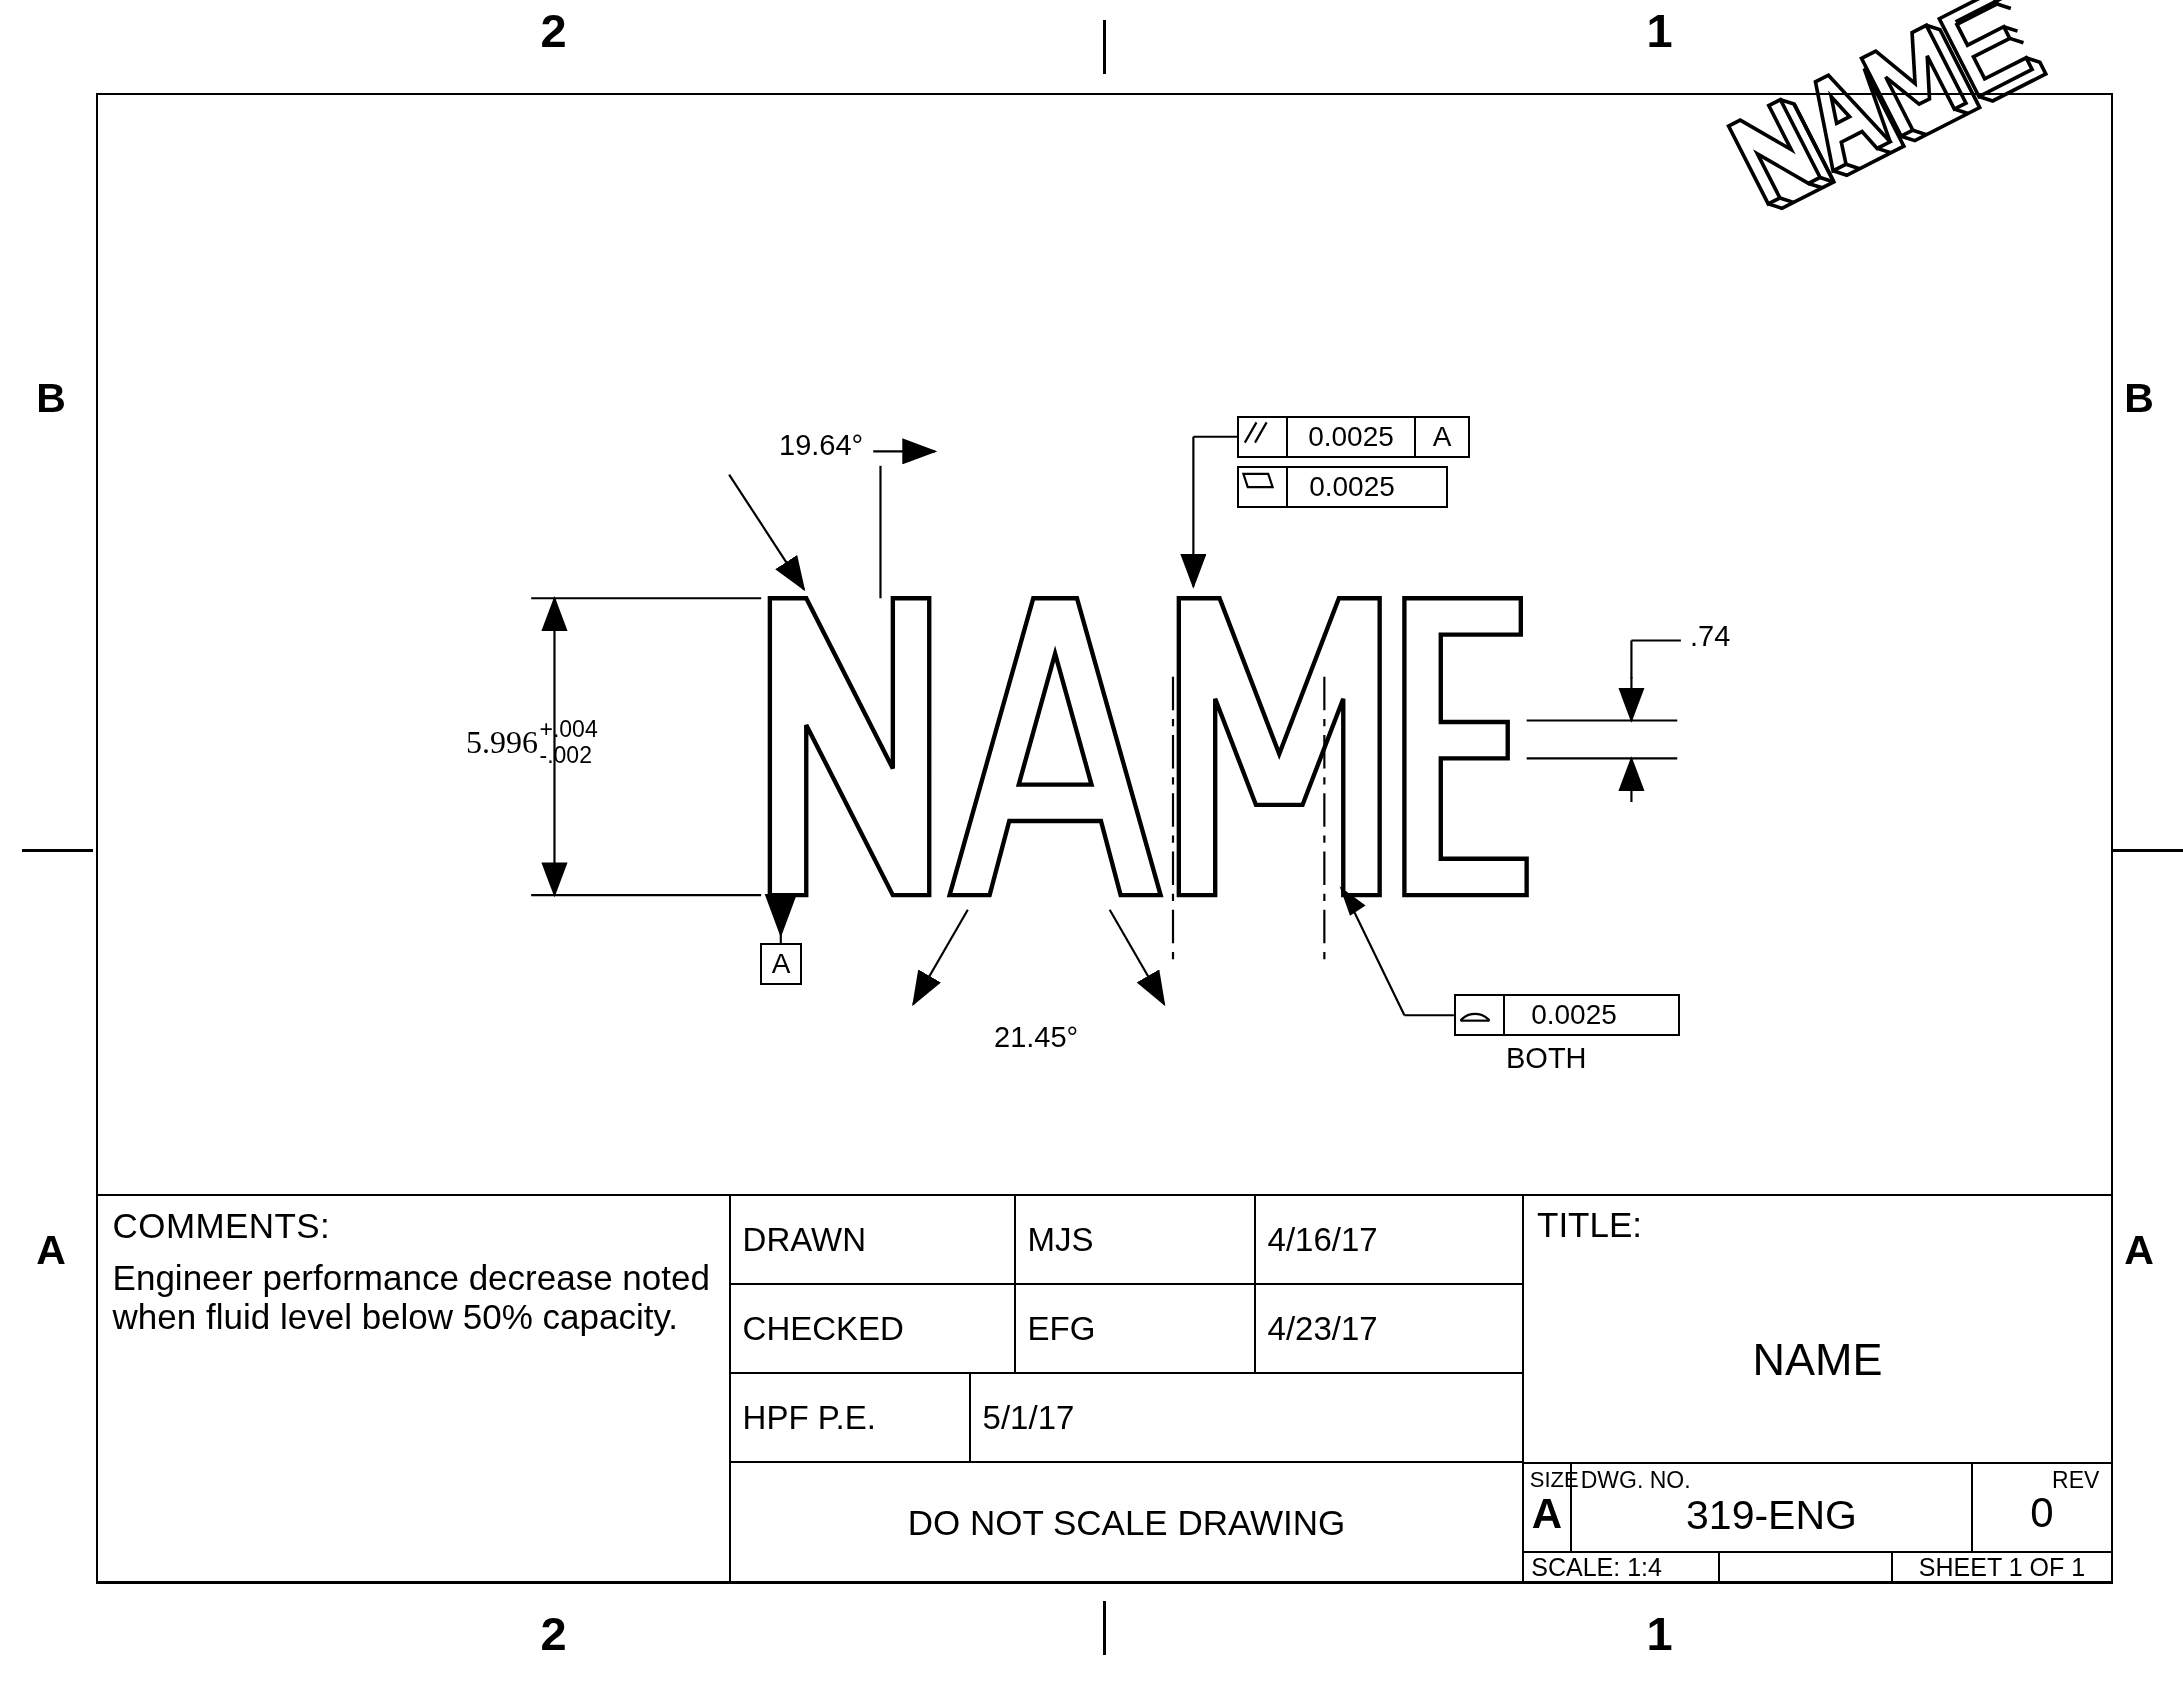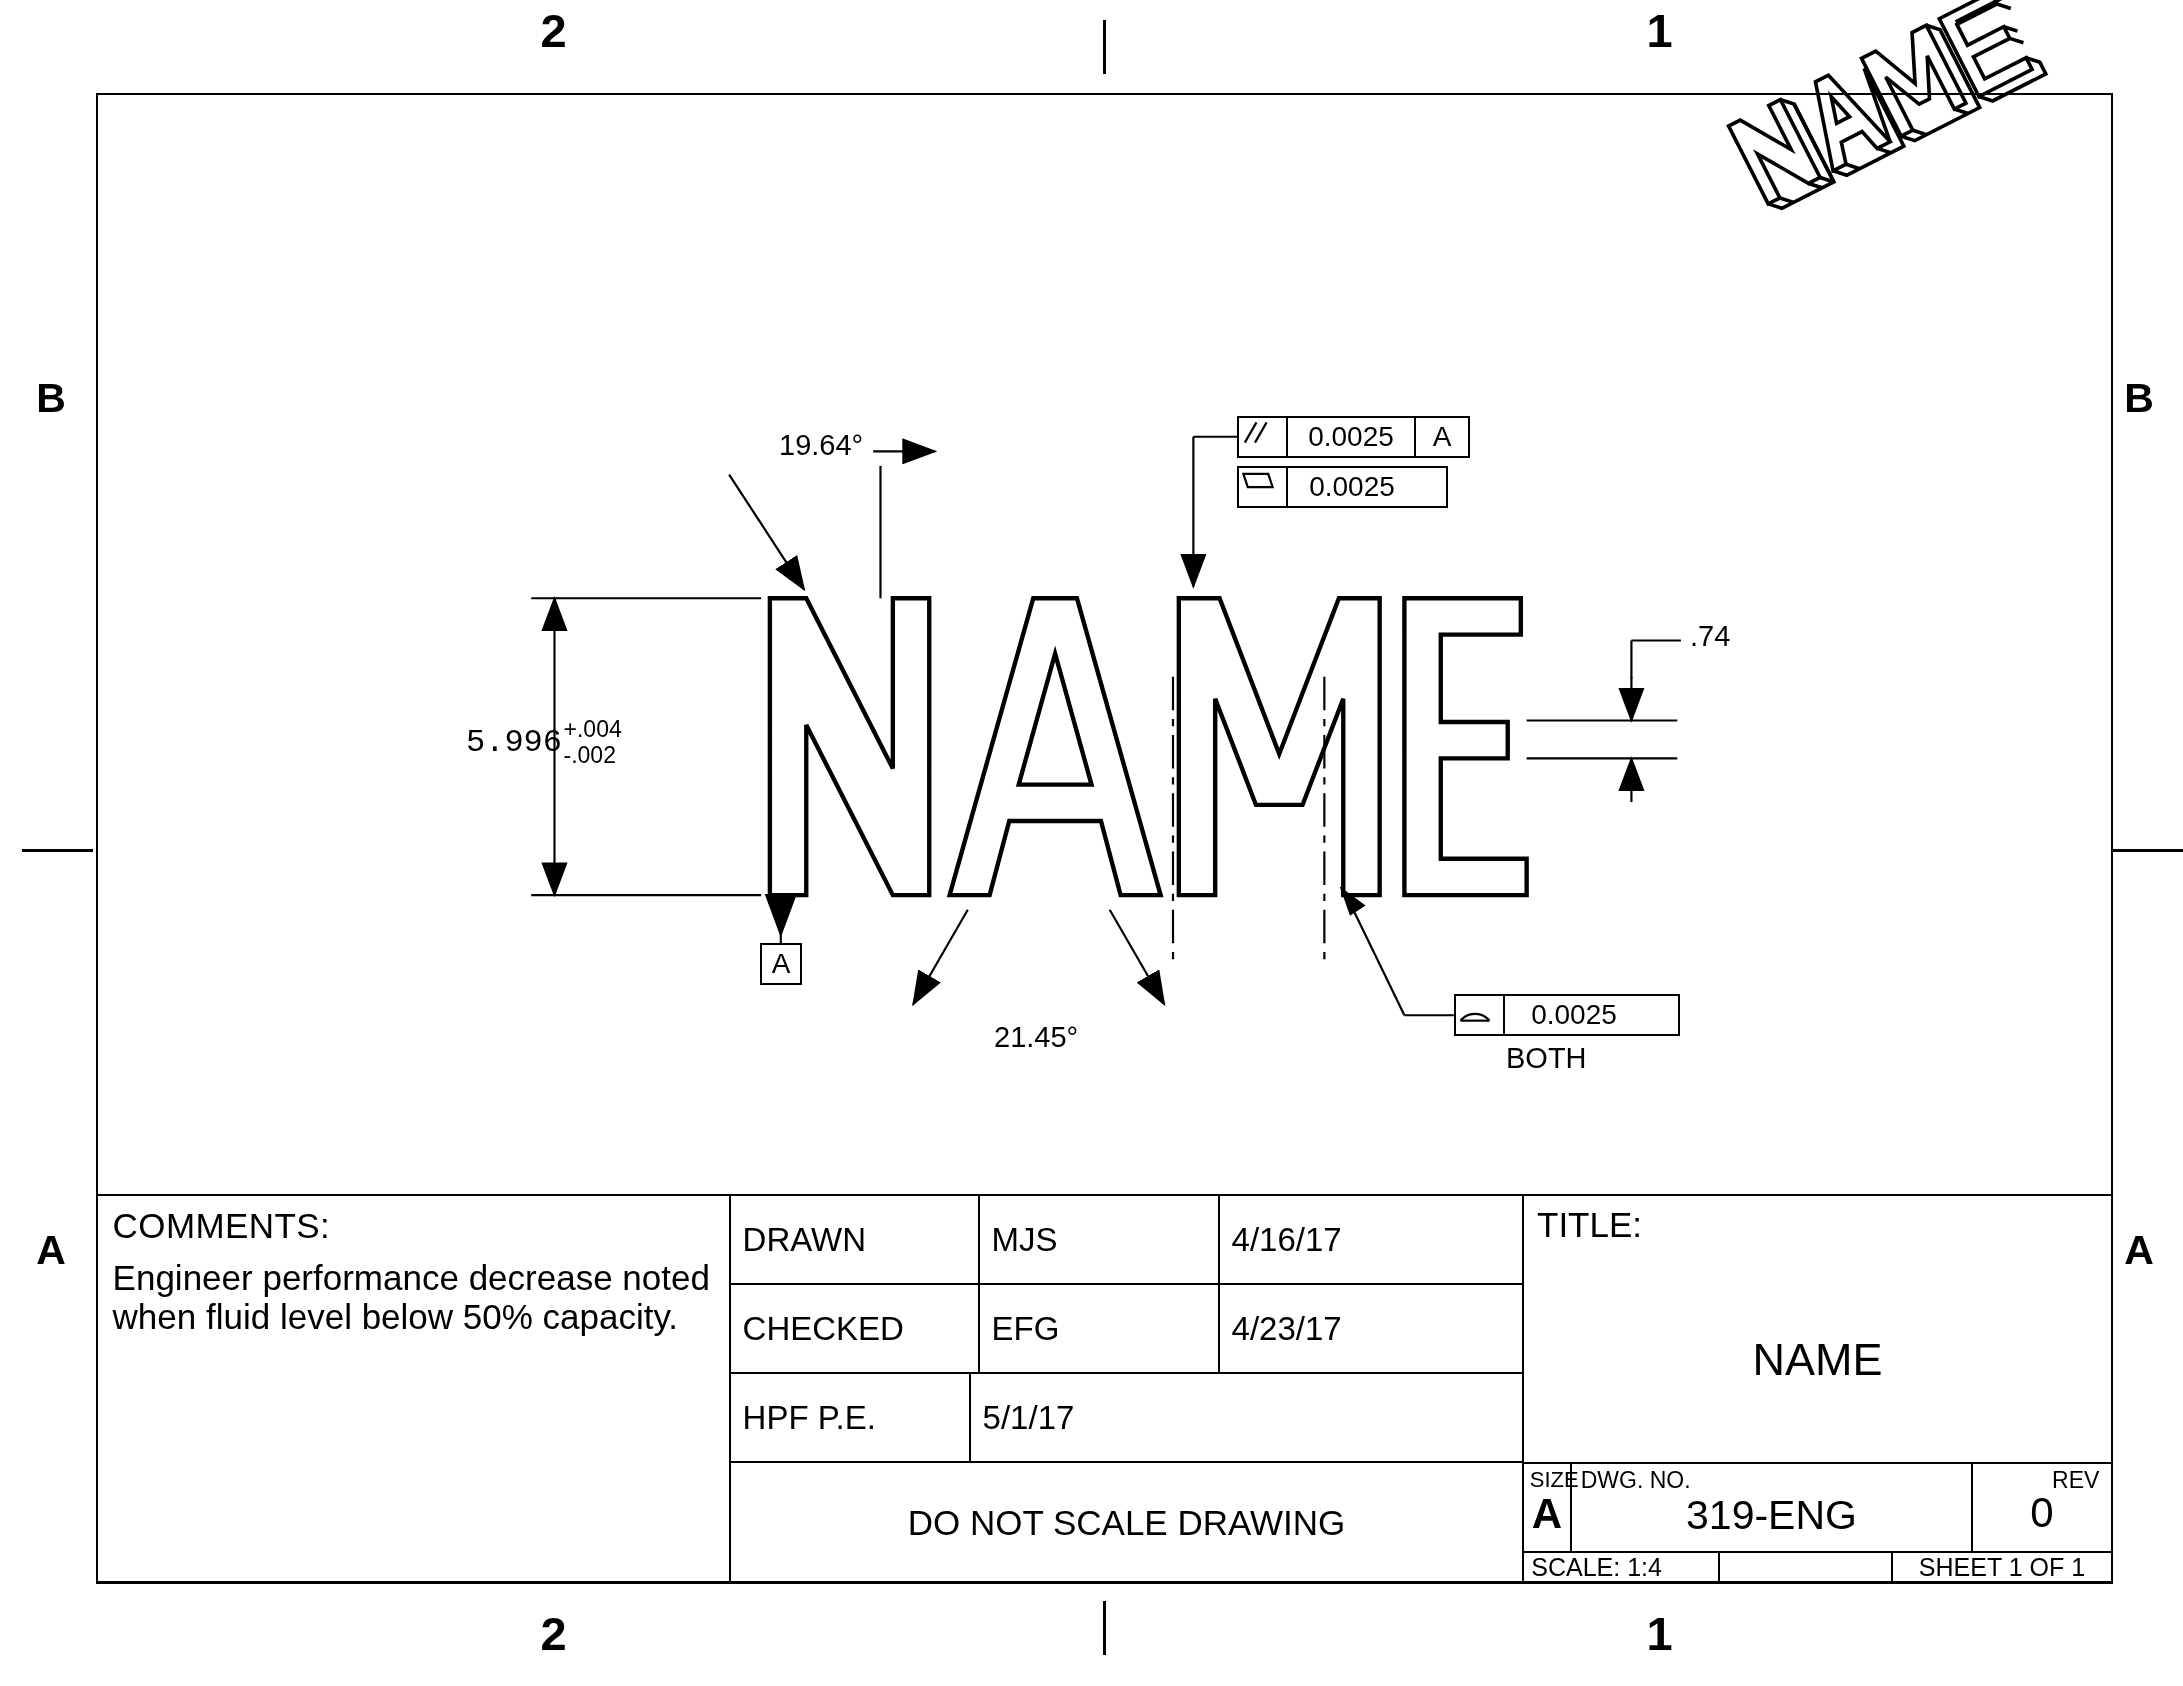--- a/index.html
+++ b/index.html
@@ -85,21 +85,21 @@
     border-bottom: 2.9px solid #000;
     box-sizing: border-box;
   }
   .tb-row .cell {
     box-sizing: border-box;
     display: flex;
     align-items: center;
     padding-left: 11.6px;
     font-size: 33px;
   }
-  .tb-row .c1 { width: 249px; border-right: 2.9px solid #000; }
+  .tb-row .c1 { width: 285px; border-right: 2.9px solid #000; }
   .tb-row .c2 { width: 240px; border-right: 2.9px solid #000; }
   .tb-row .c3 { width: 265px; }
   .tb-noscale {
     flex: 1;
     display: flex;
     align-items: center;
     justify-content: center;
     font-size: 35px;
   }
   .tb-right {
@@ -219,21 +219,21 @@
     width: 42px;
     height: 42px;
     display: flex;
     align-items: center;
     justify-content: center;
     font-size: 28px;
     background: #fff;
     box-sizing: border-box;
   }
   svg { position: absolute; left: 0; top: 0; overflow: visible; }
-  .dimtext { font-family: Liberation Mono, monospace; }
+  .dimtext { font-family: Liberation Serif, serif; }
 </style>
 </head>
 <body>
 
 <div id="sheet">
 
   <div class="zone-label zone-num" style="left:517px; top:7.3px; width:73px;">2</div>
   <div class="zone-label zone-num" style="left:1623px; top:7.3px; width:73px;">1</div>
   <div class="tick" style="left:1103px; top:20.4px; width:2.9px; height:54px;"></div>
 

